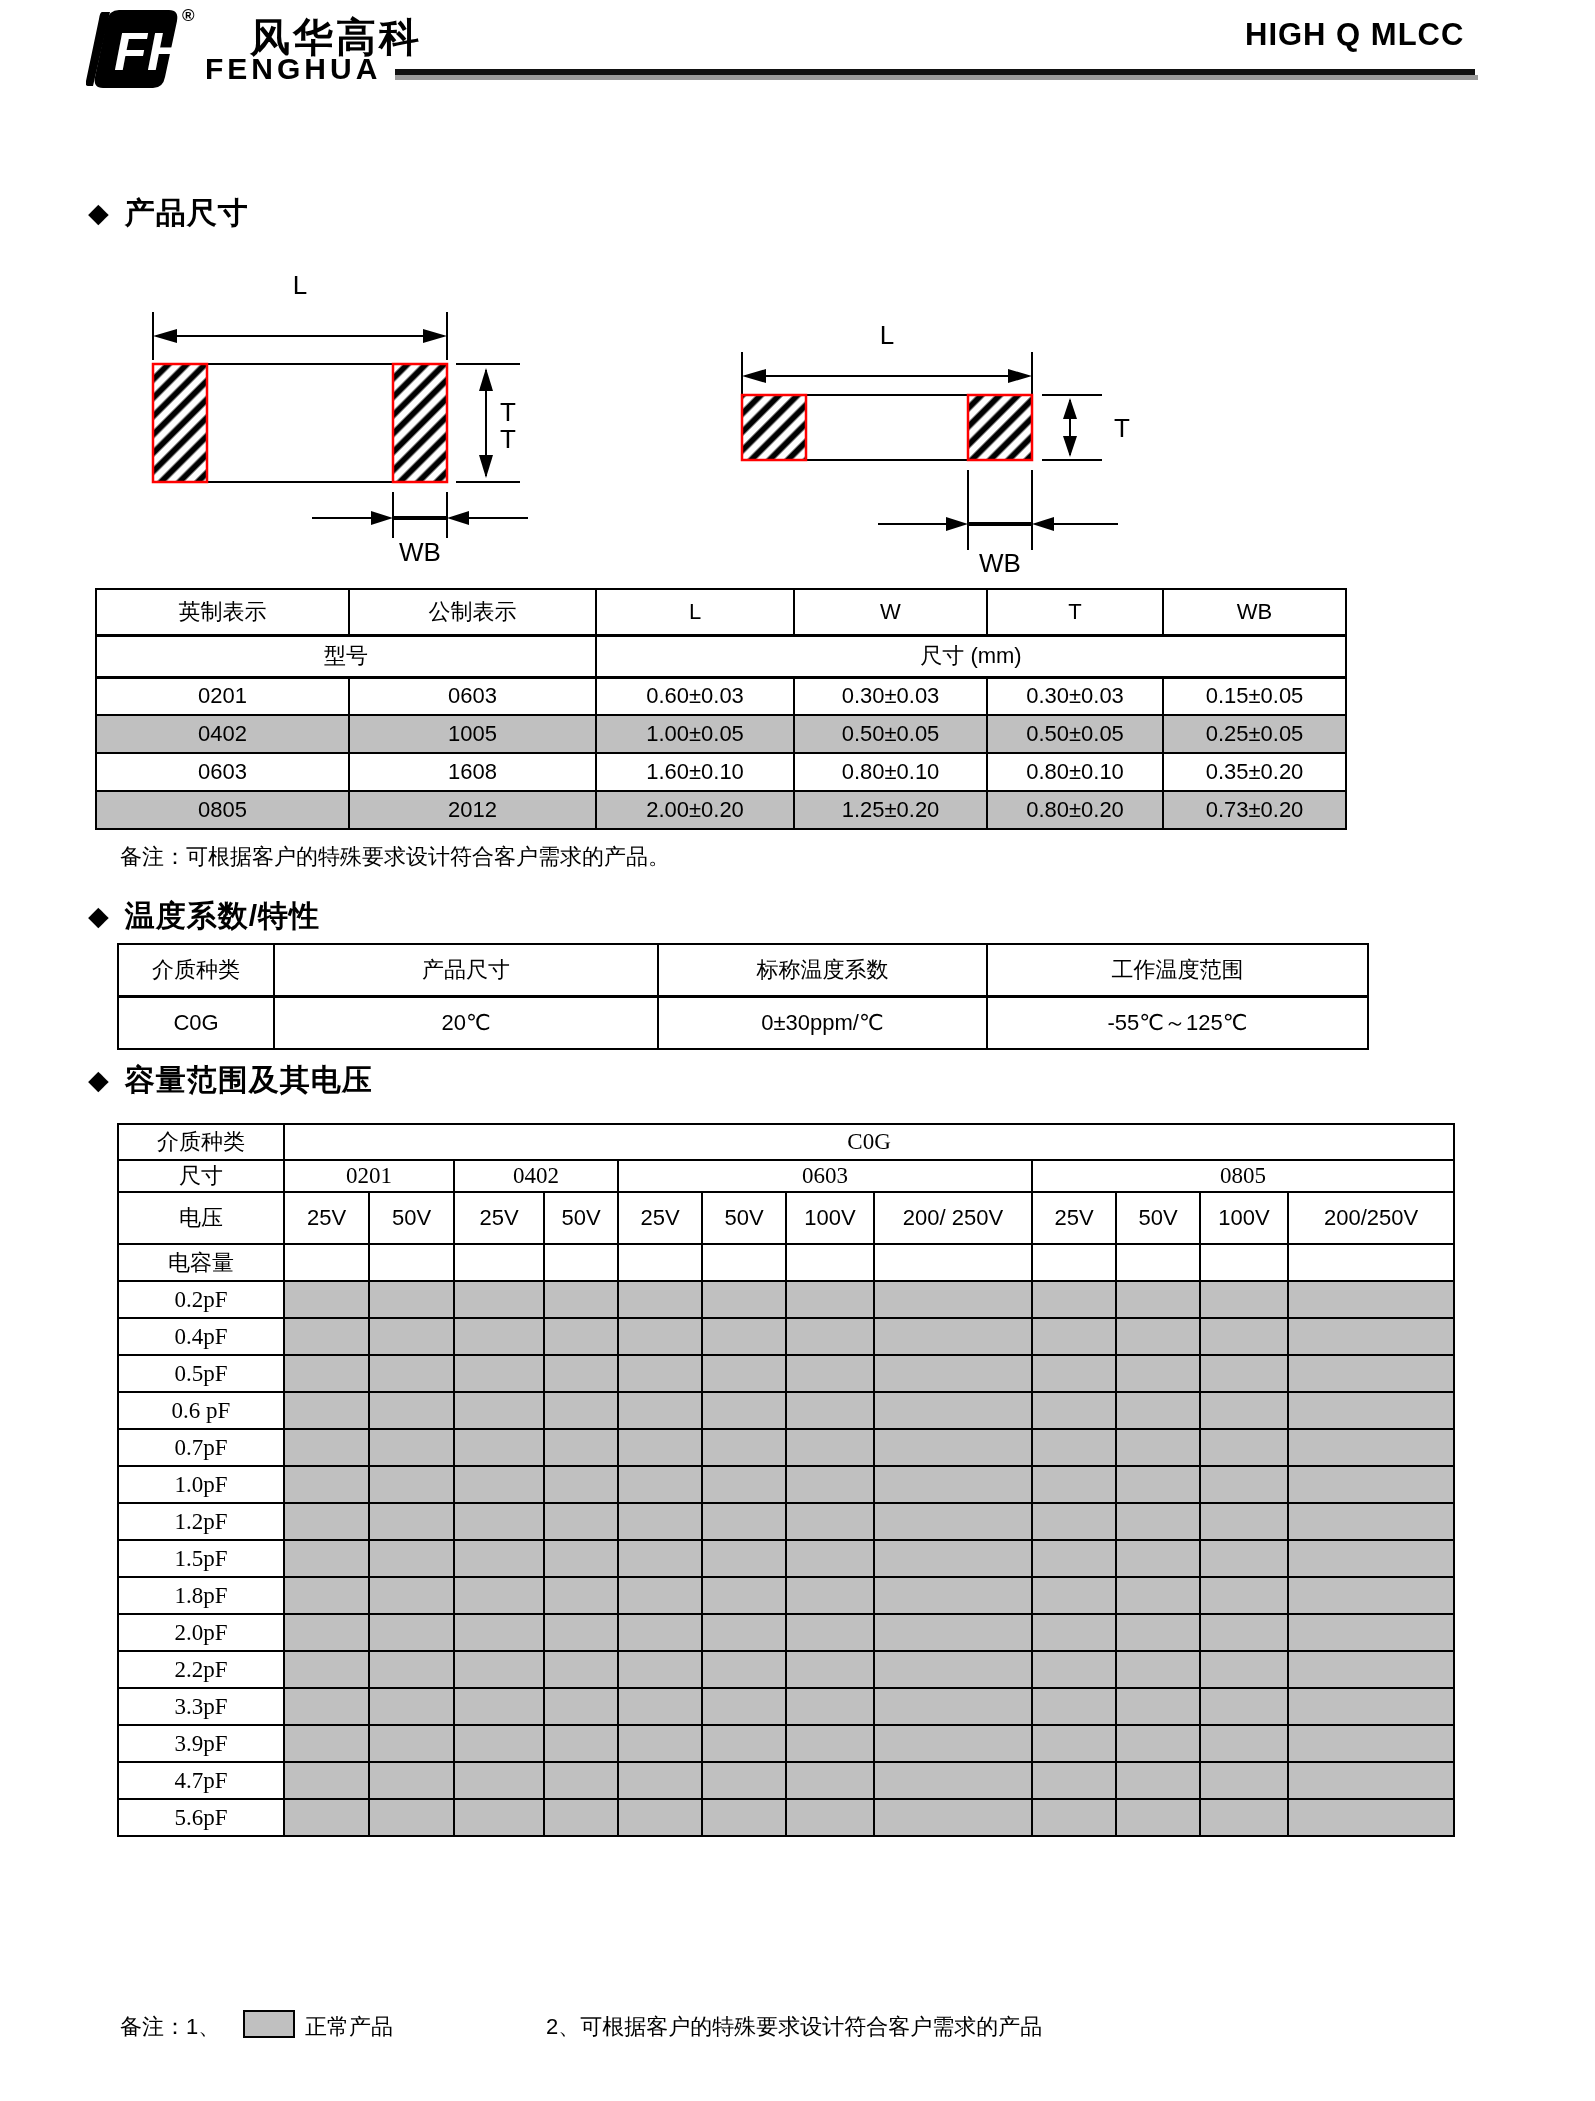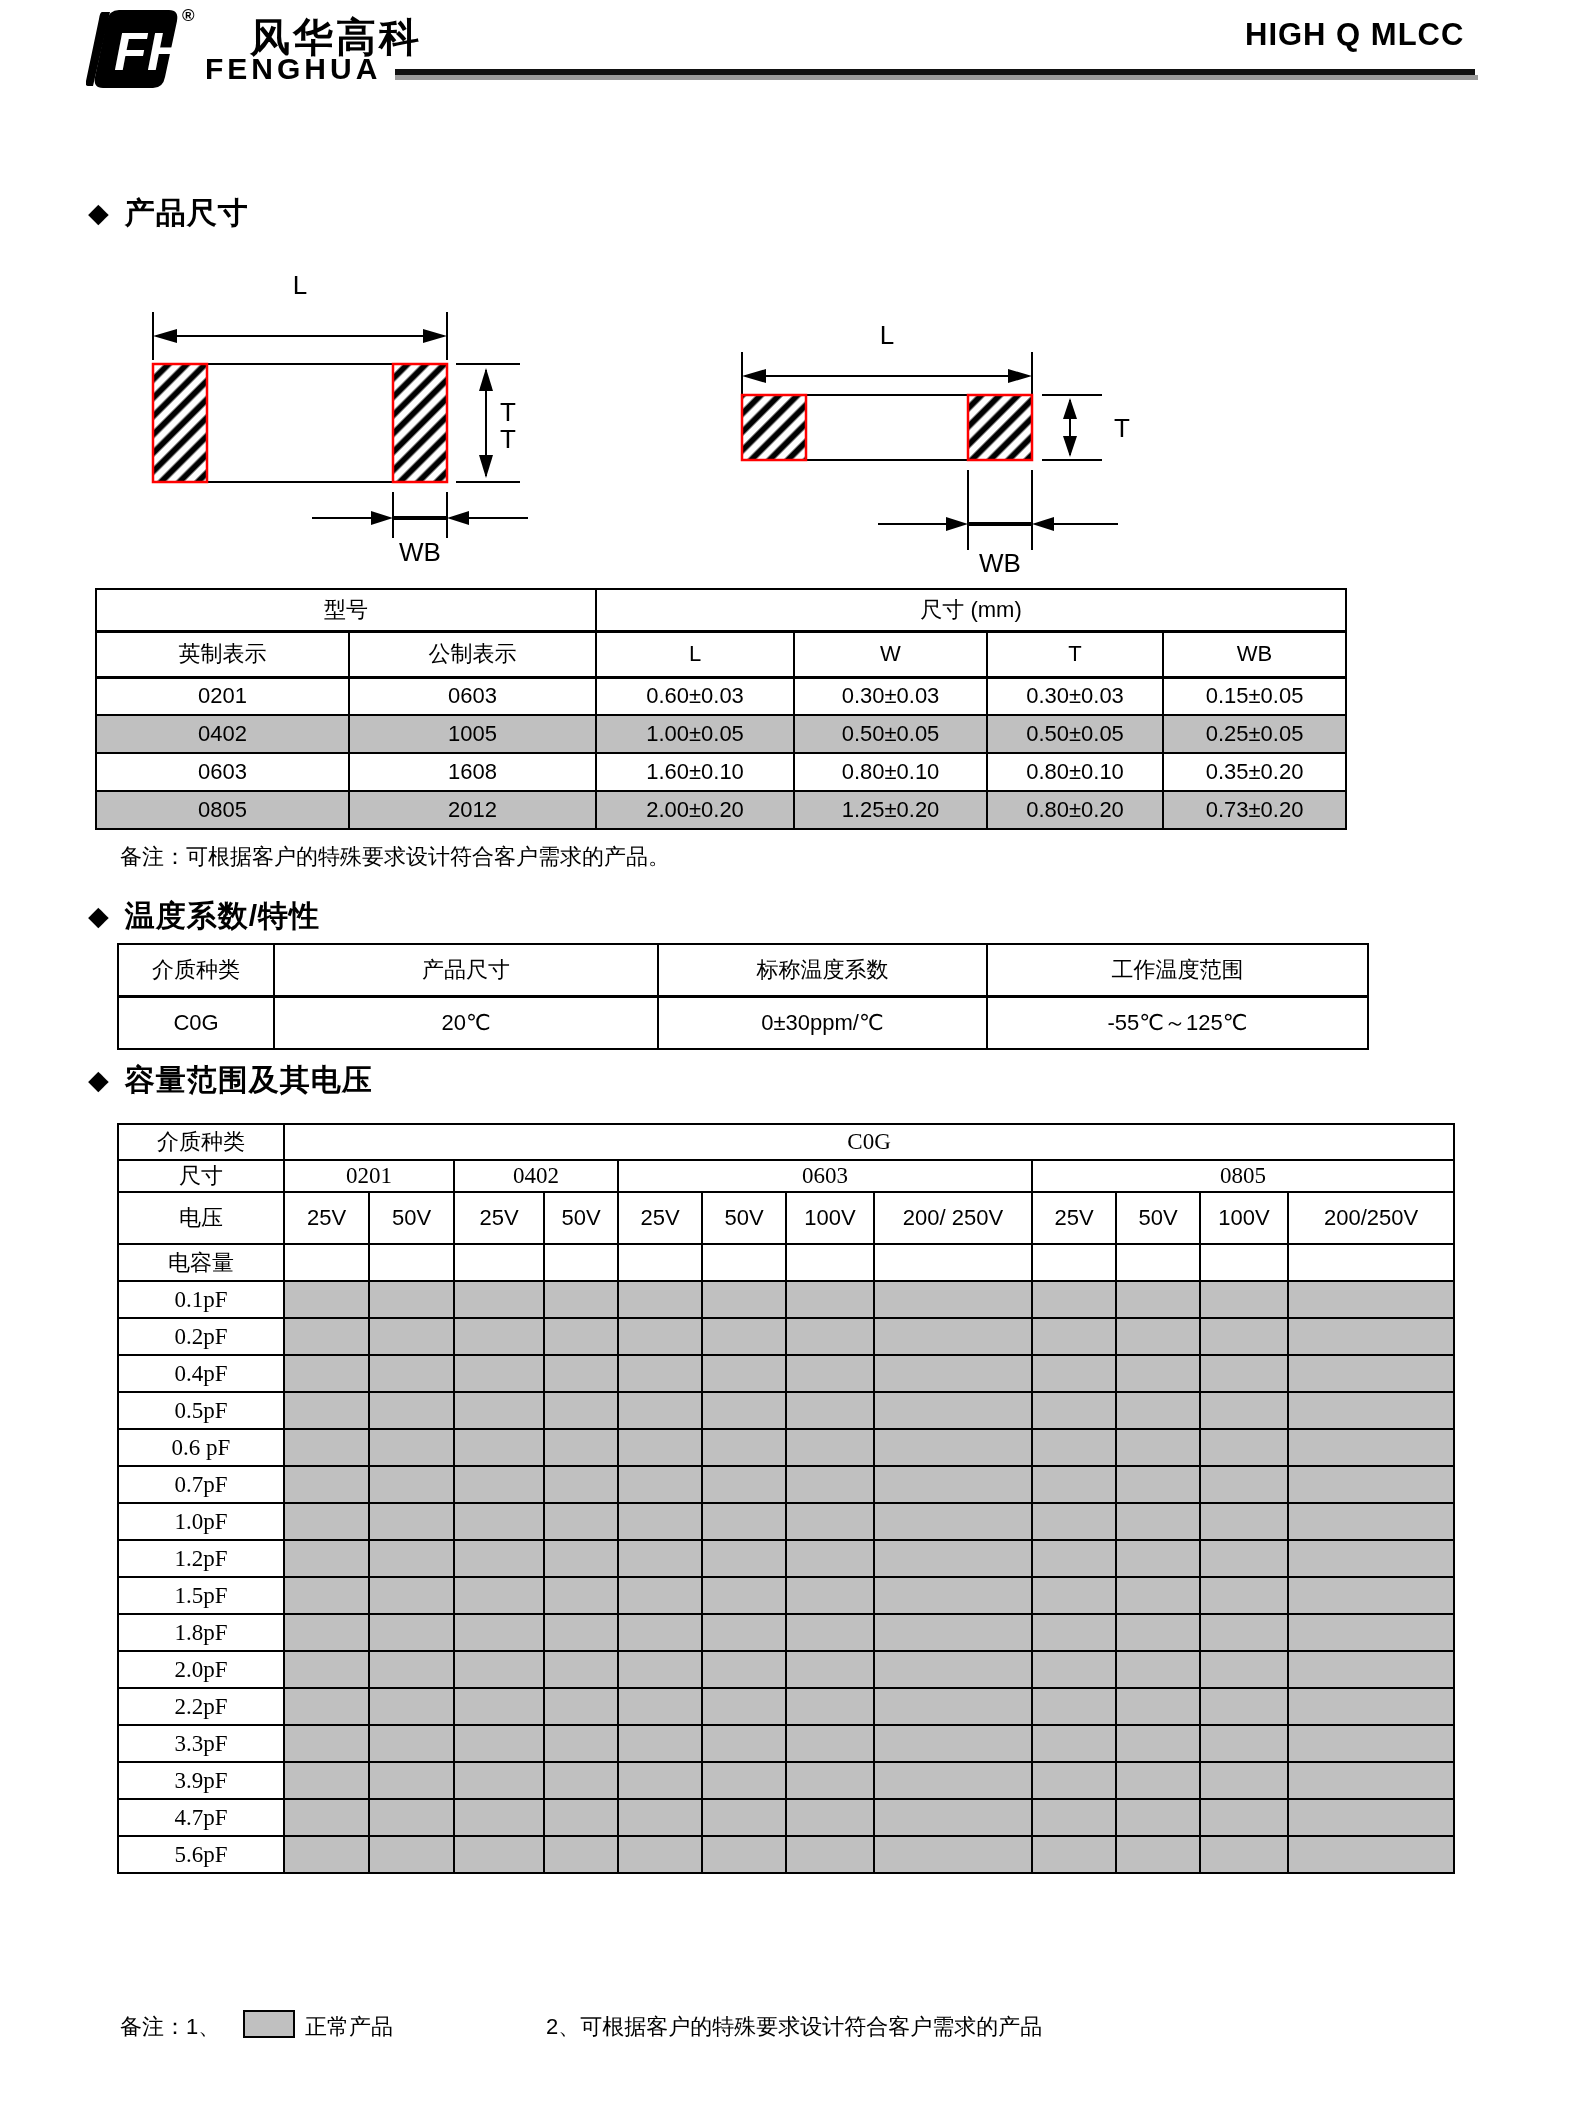--- a/index.html
+++ b/index.html
@@ -132,31 +132,31 @@
   <table class="abs" style="left:95px; top:588px; width:1250px;">
     <colgroup>
       <col style="width:253px">
         <col style="width:247px">
         <col style="width:198px">
       <col style="width:193px">
         <col style="width:176px">
         <col style="width:183px">
     </colgroup>
     <tbody>
-        <tr class="thickb" style="height:42px">
-      <td colspan="2" class="zh">型号</td>
-      <td colspan="4" class="zh">尺寸 (mm)</td>
-    </tr>
-    <tr class="thickb" style="height:46px">
+        <tr class="thickb" style="height:46px">
       <td class="zh">英制表示</td>
       <td class="zh">公制表示</td>
       <td class="zh">L</td>
       <td class="zh">W</td>
       <td class="zh">T</td>
       <td class="zh">WB</td>
+    </tr>
+    <tr class="thickb" style="height:42px">
+      <td colspan="2" class="zh">型号</td>
+      <td colspan="4" class="zh">尺寸 (mm)</td>
     </tr>
     <tr style="height:38px">
       <td class="num">0201</td>
       <td class="num">0603</td>
       <td class="num">0.60±0.03</td>
       <td class="num">0.30±0.03</td>
       <td class="num">0.30±0.03</td>
       <td class="num">0.15±0.05</td>
     </tr>
     <tr style="height:38px" class="shaded">
@@ -274,35 +274,20 @@
           <td></td>
           <td></td>
           <td></td>
           <td></td>
           <td></td>
           <td></td>
           <td></td>
           <td></td>
         </tr>
         <tr style="height: 37px;">
-          <td class="serif">0.1pF</td>
-          <td style="background: rgb(192, 192, 192);"></td>
-          <td style="background: rgb(192, 192, 192);"></td>
-          <td style="background: rgb(192, 192, 192);"></td>
-          <td style="background: rgb(192, 192, 192);"></td>
-          <td style="background: rgb(192, 192, 192);"></td>
-          <td style="background: rgb(192, 192, 192);"></td>
-          <td style="background: rgb(192, 192, 192);"></td>
-          <td style="background: rgb(192, 192, 192);"></td>
-          <td style="background: rgb(192, 192, 192);"></td>
-          <td style="background: rgb(192, 192, 192);"></td>
-          <td style="background: rgb(192, 192, 192);"></td>
-          <td style="background: rgb(192, 192, 192);"></td>
-        </tr>
-        <tr style="height: 37px;">
           <td class="serif">0.2pF</td>
           <td style="background: rgb(192, 192, 192);"></td>
           <td style="background: rgb(192, 192, 192);"></td>
           <td style="background: rgb(192, 192, 192);"></td>
           <td style="background: rgb(192, 192, 192);"></td>
           <td style="background: rgb(192, 192, 192);"></td>
           <td style="background: rgb(192, 192, 192);"></td>
           <td style="background: rgb(192, 192, 192);"></td>
           <td style="background: rgb(192, 192, 192);"></td>
           <td style="background: rgb(192, 192, 192);"></td>

